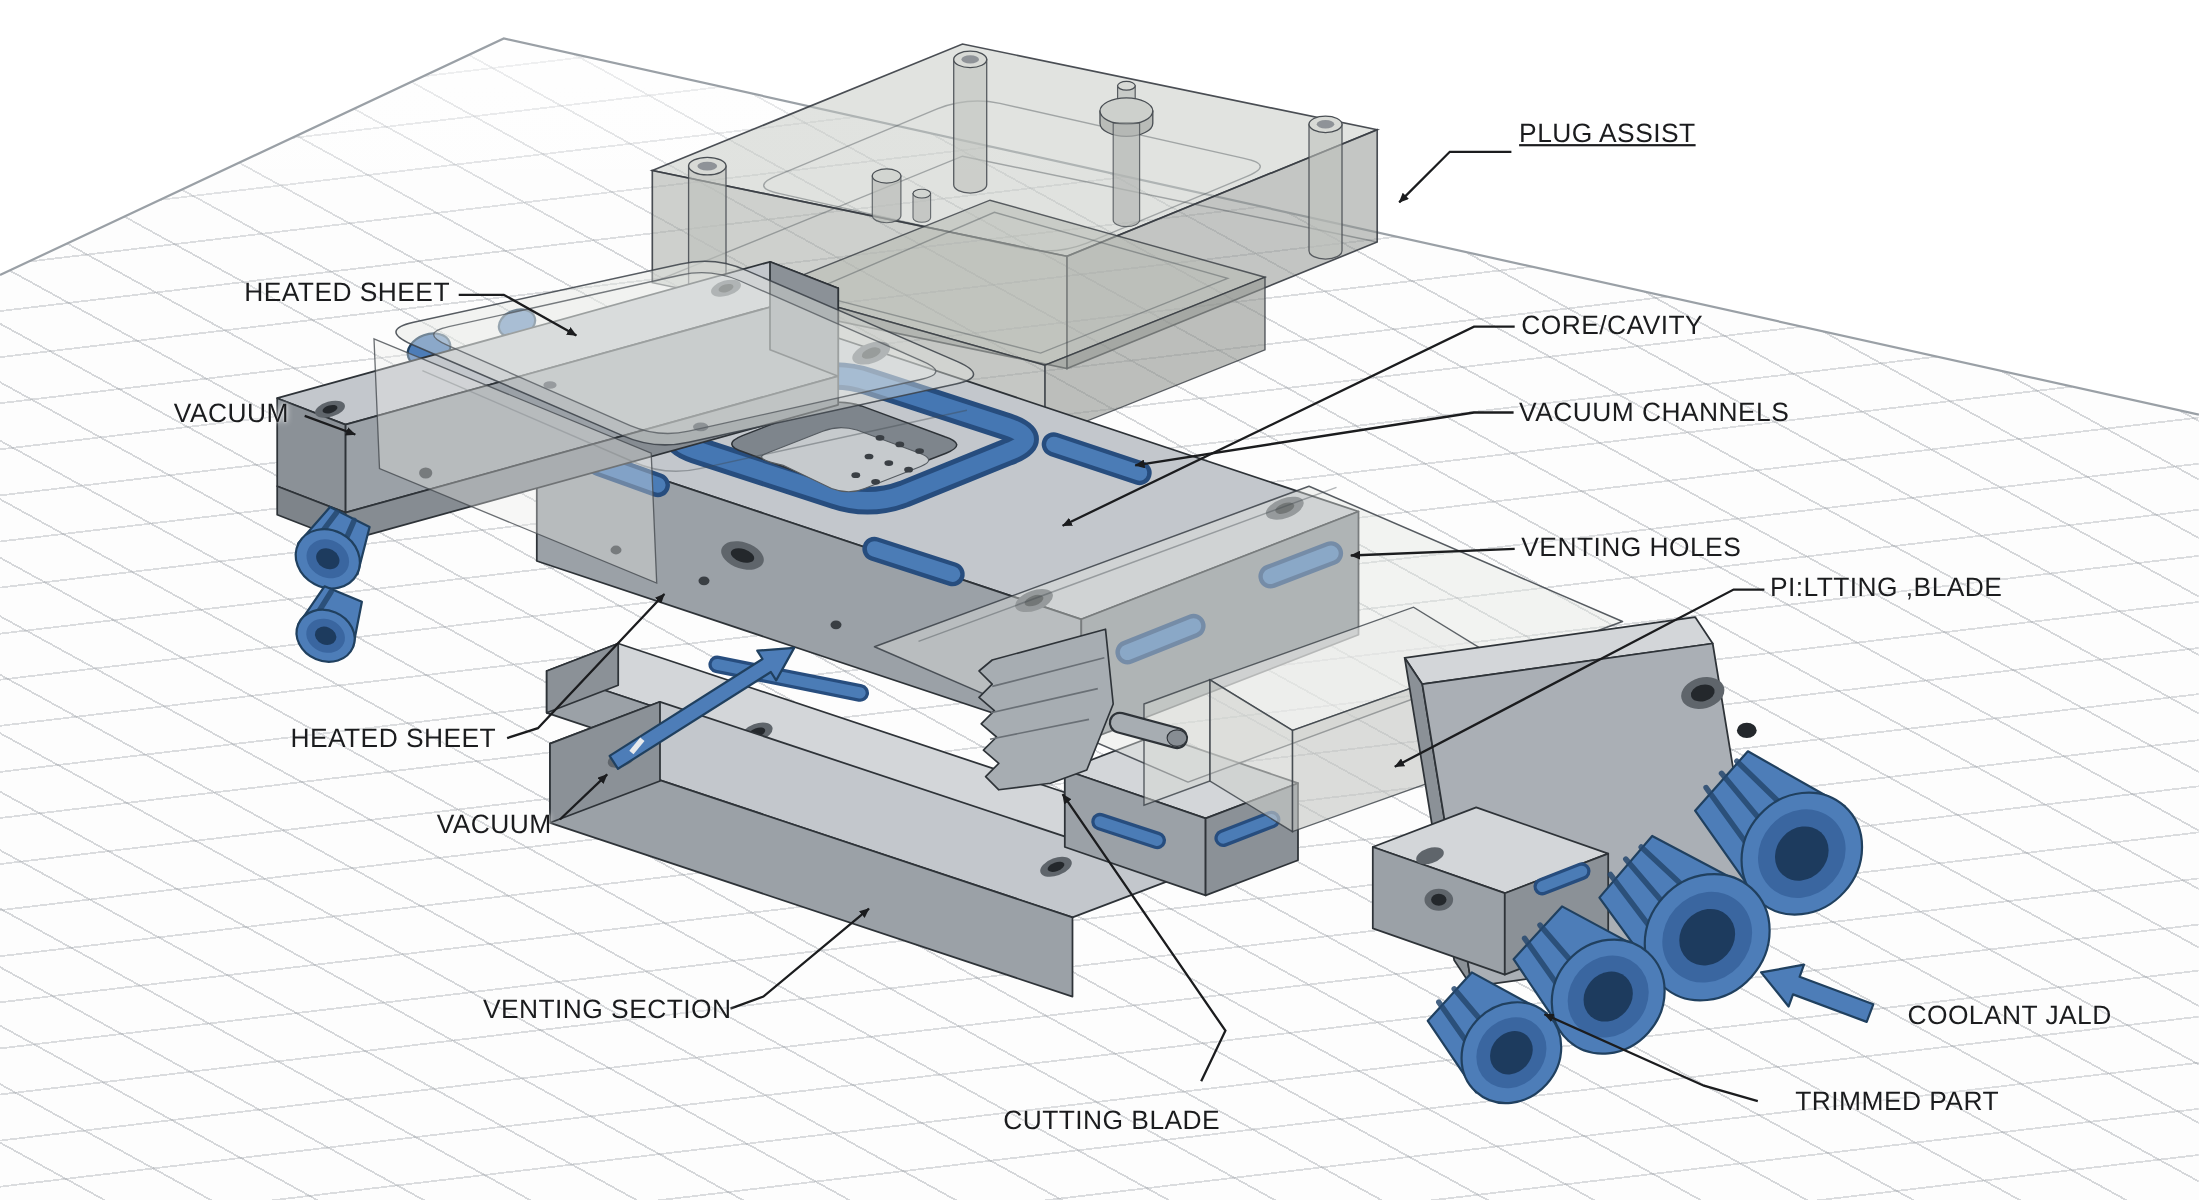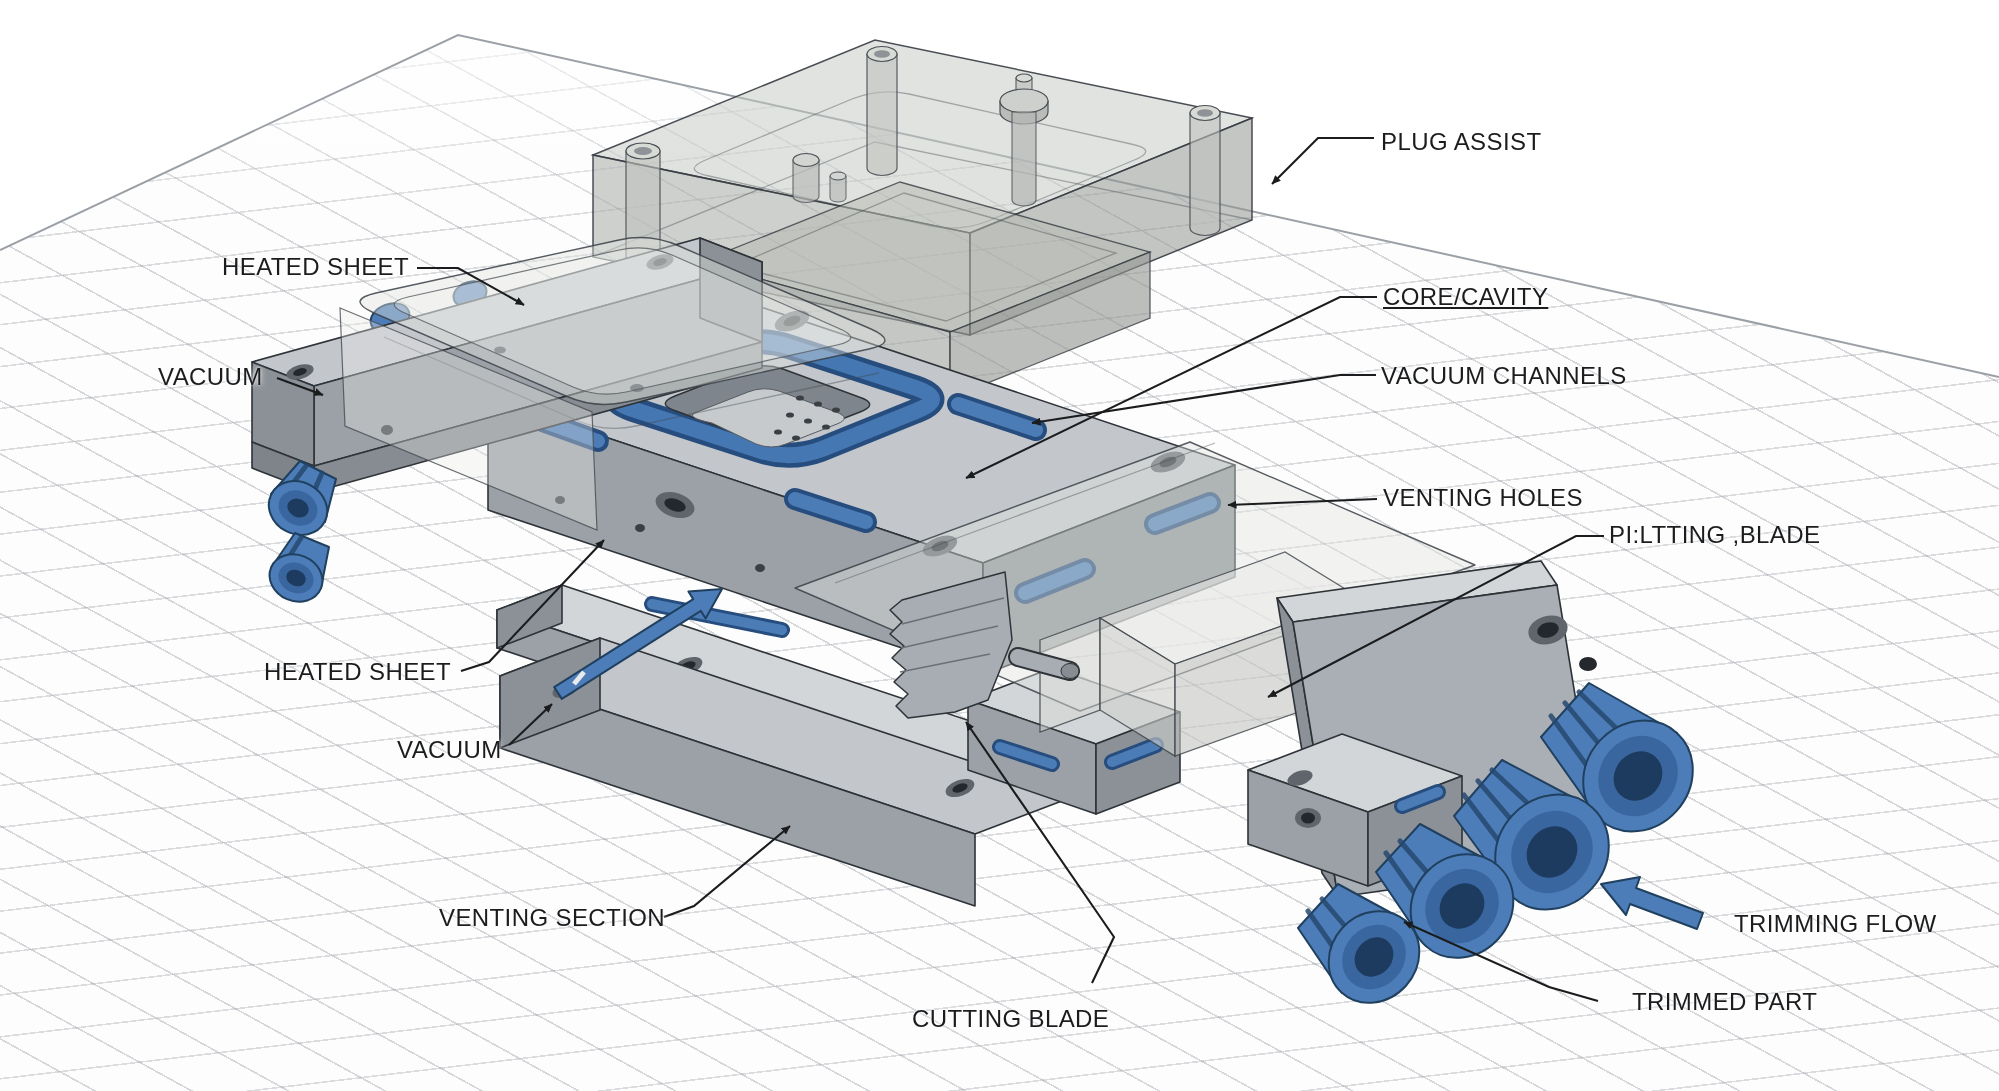--- a/index.html
+++ b/index.html
@@ -332,26 +332,26 @@
       <polyline class="leader" marker-end="url(#ah)" points="1377,499 1228,505"></polyline>
       <polyline class="leader" marker-end="url(#ah)" points="1604,536 1576,536 1268,697"></polyline>
       <polyline class="leader" marker-end="url(#ah)" points="461,671 489,662 604,540"></polyline>
       <polyline class="leader" marker-end="url(#ah)" points="509,745 552,704"></polyline>
       <polyline class="leader" marker-end="url(#ah)" points="664,917 694,906 790,826"></polyline>
       <polyline class="leader" marker-end="url(#ah)" points="1092,983 1114,937 966,722"></polyline>
       <polyline class="leader" marker-end="url(#ah)" points="1598,1001 1549,987 1404,922"></polyline>
     </g>
   </svg>
 
-  <div class="label" style="left:1381px; top:128px;">PLUG ASSIST</div>
+  <div class="label" style="left:1381px; top:108px;text-decoration:underline;">PLUG ASSIST</div>
   <div class="label" style="left:222px; top:253px;">HEATED SHEET</div>
   <div class="label" style="left:158px; top:363px;">VACUUM</div>
-  <div class="label" style="left:1383px; top:283px;text-decoration:underline;">CORE/CAVITY</div>
+  <div class="label" style="left:1383px; top:283px;">CORE/CAVITY</div>
   <div class="label" style="left:1381px; top:362px;">VACUUM CHANNELS</div>
   <div class="label" style="left:1383px; top:484px;">VENTING HOLES</div>
   <div class="label" style="left:1609px; top:521px;">PI:LTTING ,BLADE</div>
   <div class="label" style="left:264px; top:658px;">HEATED SHEET</div>
   <div class="label" style="left:397px; top:736px;">VACUUM</div>
   <div class="label" style="left:439px; top:904px;">VENTING SECTION</div>
   <div class="label" style="left:912px; top:986px;margin-top:19px;">CUTTING BLADE</div>
-  <div class="label" style="left:1734px; top:910px;">TRIMMING FLOW</div>
+  <div class="label" style="left:1734px; top:910px;">COOLANT JALD</div>
   <div class="label" style="left:1602px; top:988px;margin-left:30px;">TRIMMED PART</div>
 </div>
 
 </body></html>

